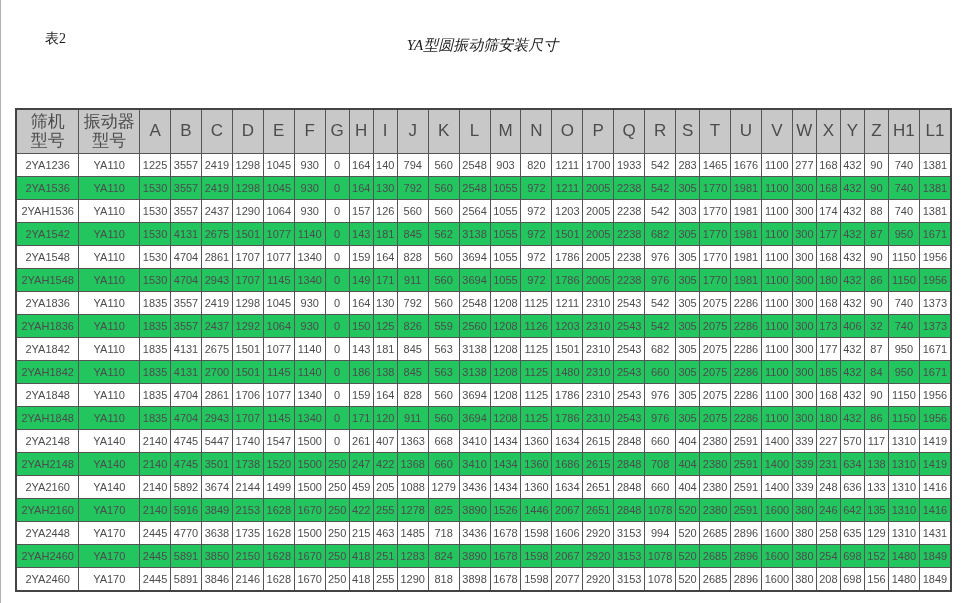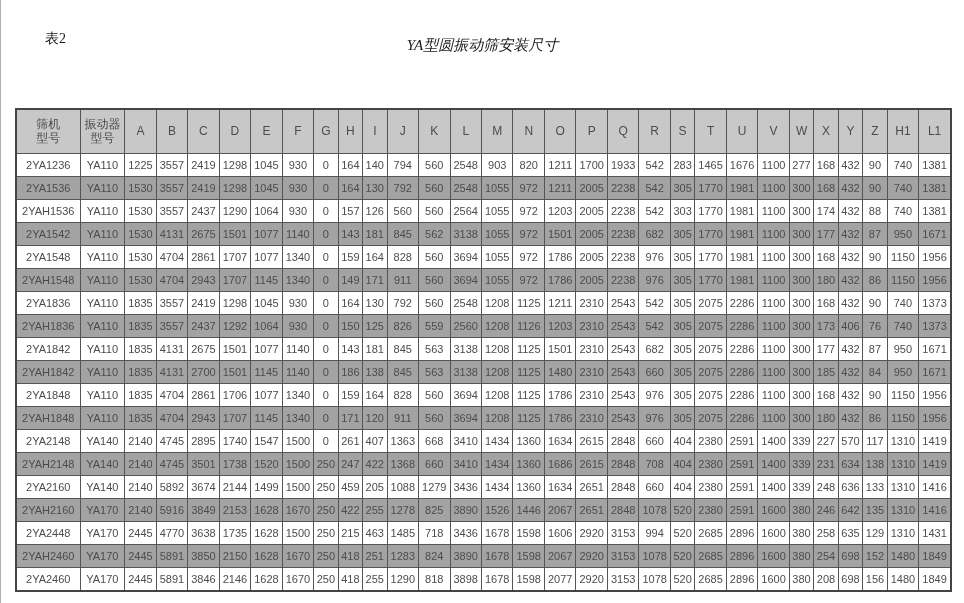--- a/index.html
+++ b/index.html
@@ -65,30 +65,30 @@
     padding: 0 1px;
     font-size: 11px;
     color: #4c4c4c;
     height: 22px;
     line-height: 1.1;
     font-weight: normal;
   }
   table.dims thead th {
     background: #c8c8c8;
     height: 43px;
-    font-size: 12px;
+    font-size: 17px;
   }
   table.dims thead th .hline {
     display: block;
   }
   table.dims tbody tr {
     background: #ffffff;
   }
   table.dims tbody tr.stripe {
-    background: #a3a3a3;
+    background: #22c55e;
   }
 </style>
 </head>
 <body>
 
 <div class="page">
 
   <div class="table-label">表2</div>
 
   <div class="page-title">YA型圆振动筛安装尺寸</div>
@@ -384,21 +384,21 @@
           <td>2310</td>
           <td>2543</td>
           <td>542</td>
           <td>305</td>
           <td>2075</td>
           <td>2286</td>
           <td>1100</td>
           <td>300</td>
           <td>173</td>
           <td>406</td>
-          <td>76</td>
+          <td>32</td>
           <td>740</td>
           <td>1373</td>
         </tr>
         <tr>
           <td>2YA1842</td>
           <td>YA110</td>
           <td>1835</td>
           <td>4131</td>
           <td>2675</td>
           <td>1501</td>
@@ -521,21 +521,21 @@
           <td>432</td>
           <td>86</td>
           <td>1150</td>
           <td>1956</td>
         </tr>
         <tr>
           <td>2YA2148</td>
           <td>YA140</td>
           <td>2140</td>
           <td>4745</td>
-          <td>2895</td>
+          <td>5447</td>
           <td>1740</td>
           <td>1547</td>
           <td>1500</td>
           <td>0</td>
           <td>261</td>
           <td>407</td>
           <td>1363</td>
           <td>668</td>
           <td>3410</td>
           <td>1434</td>

